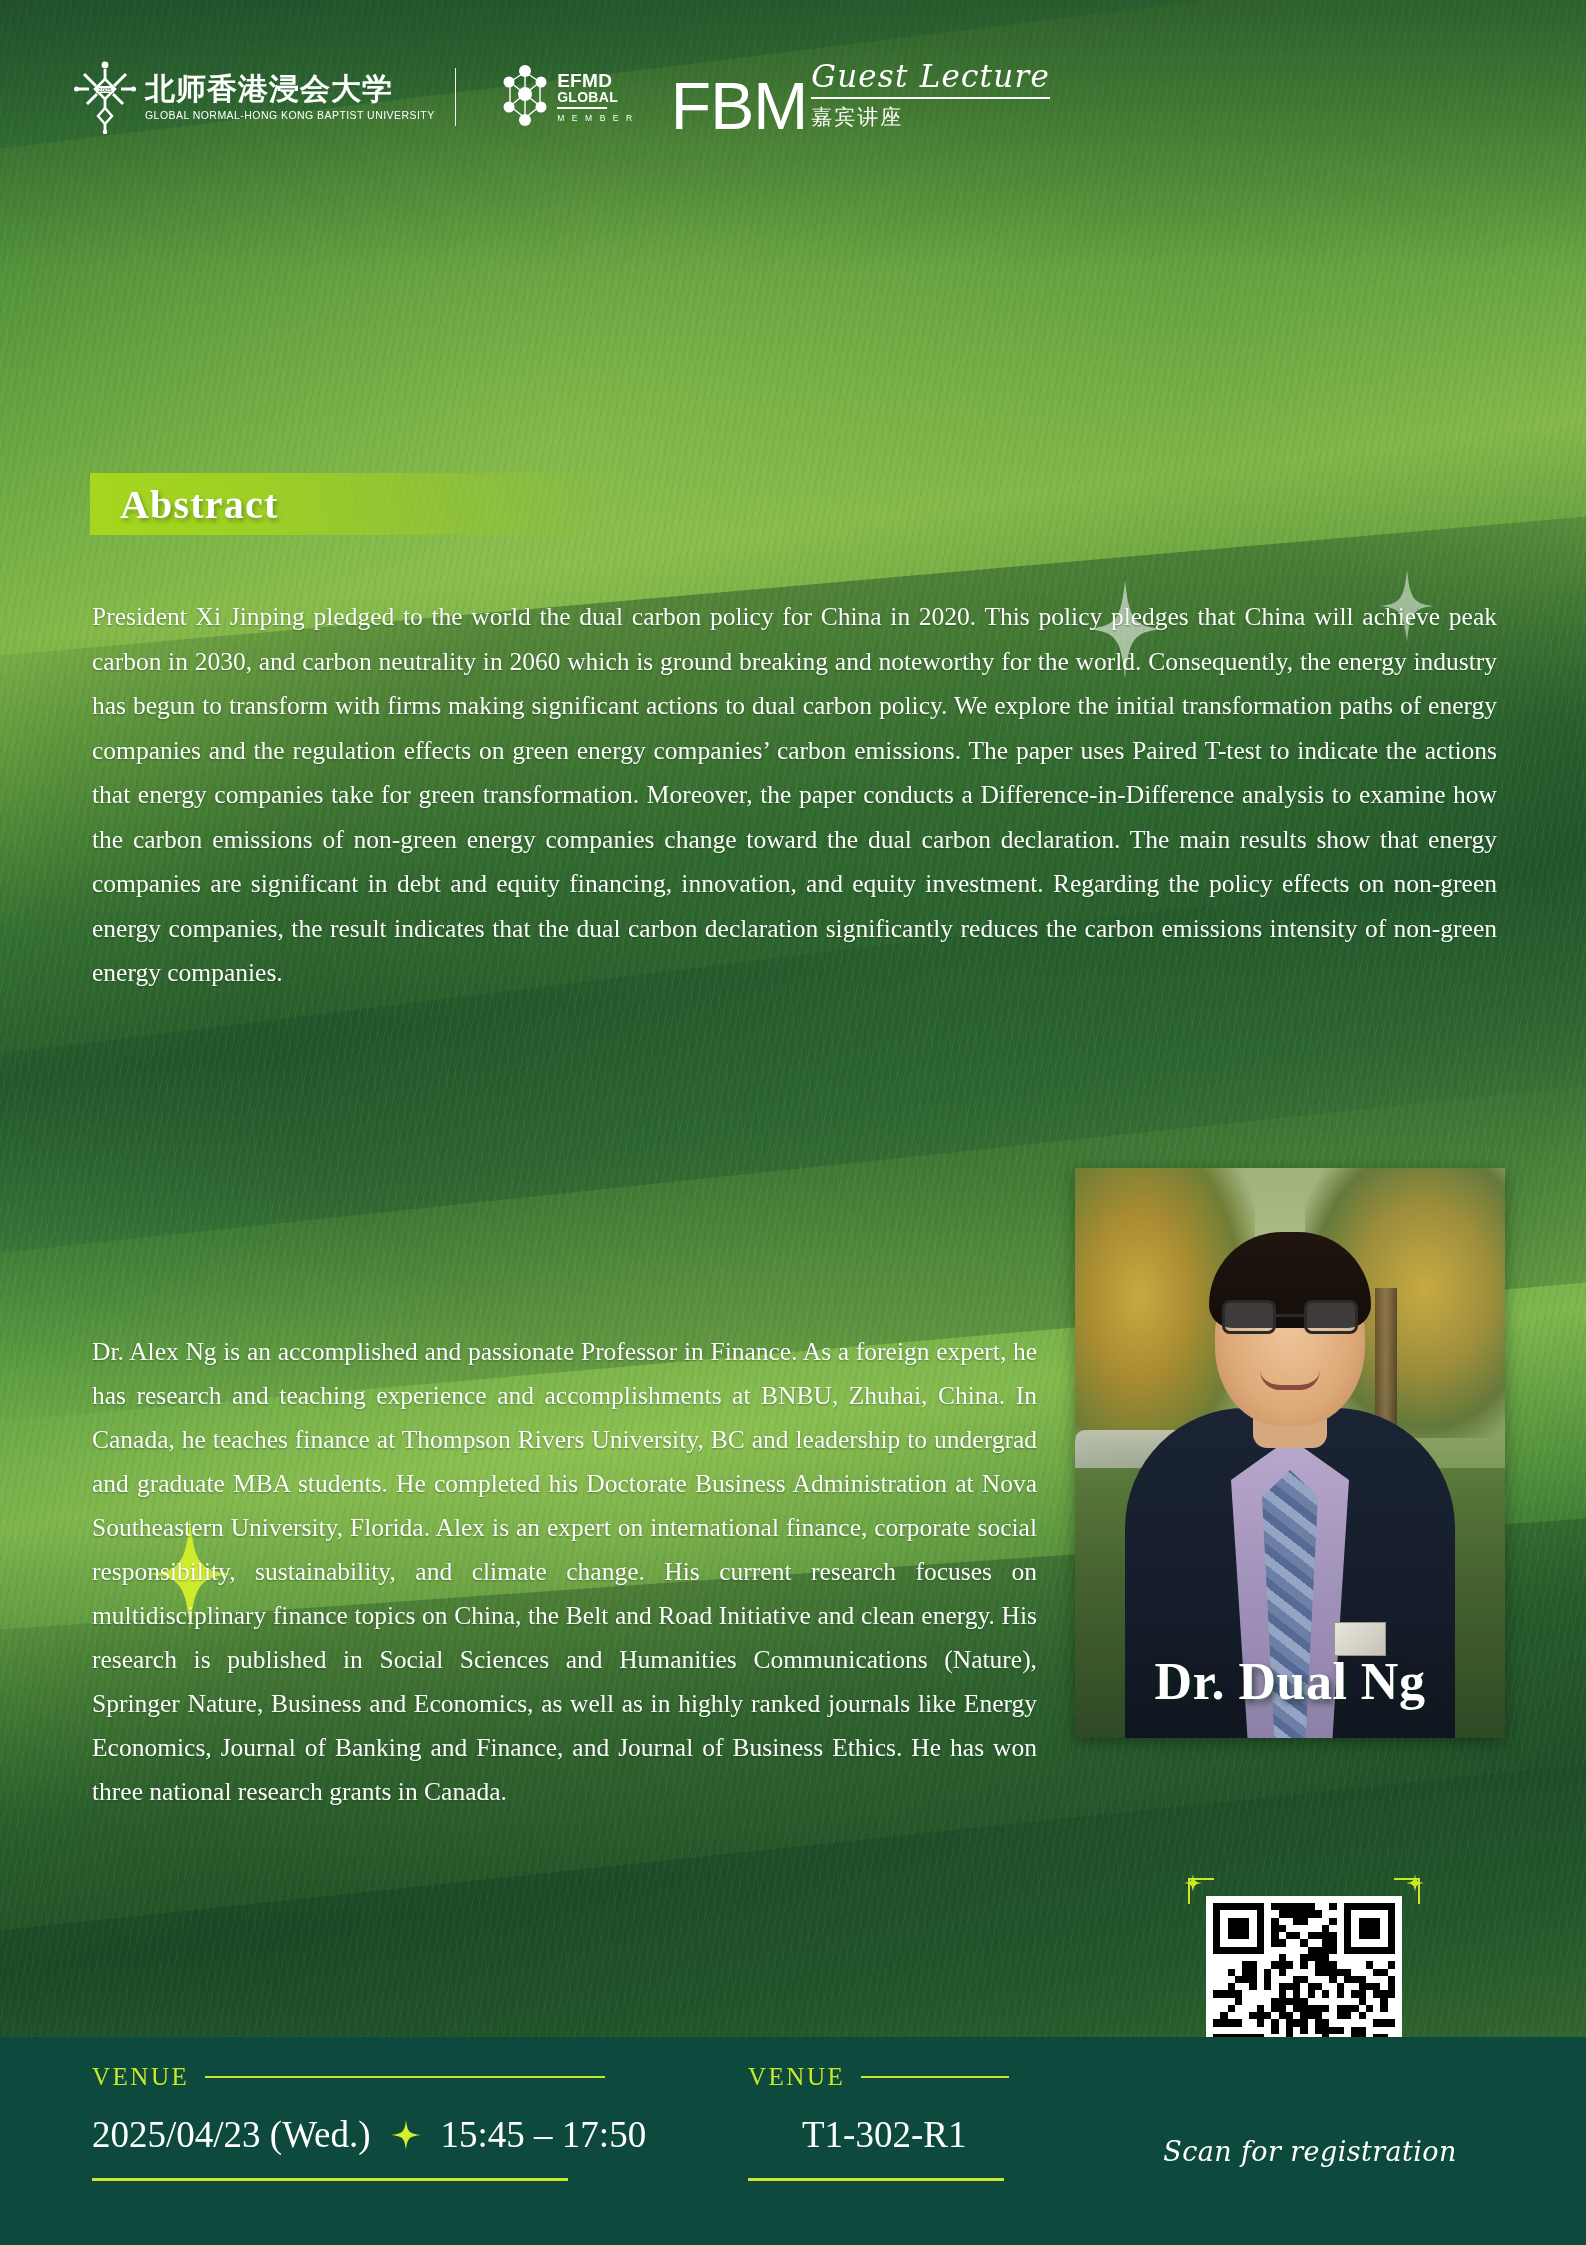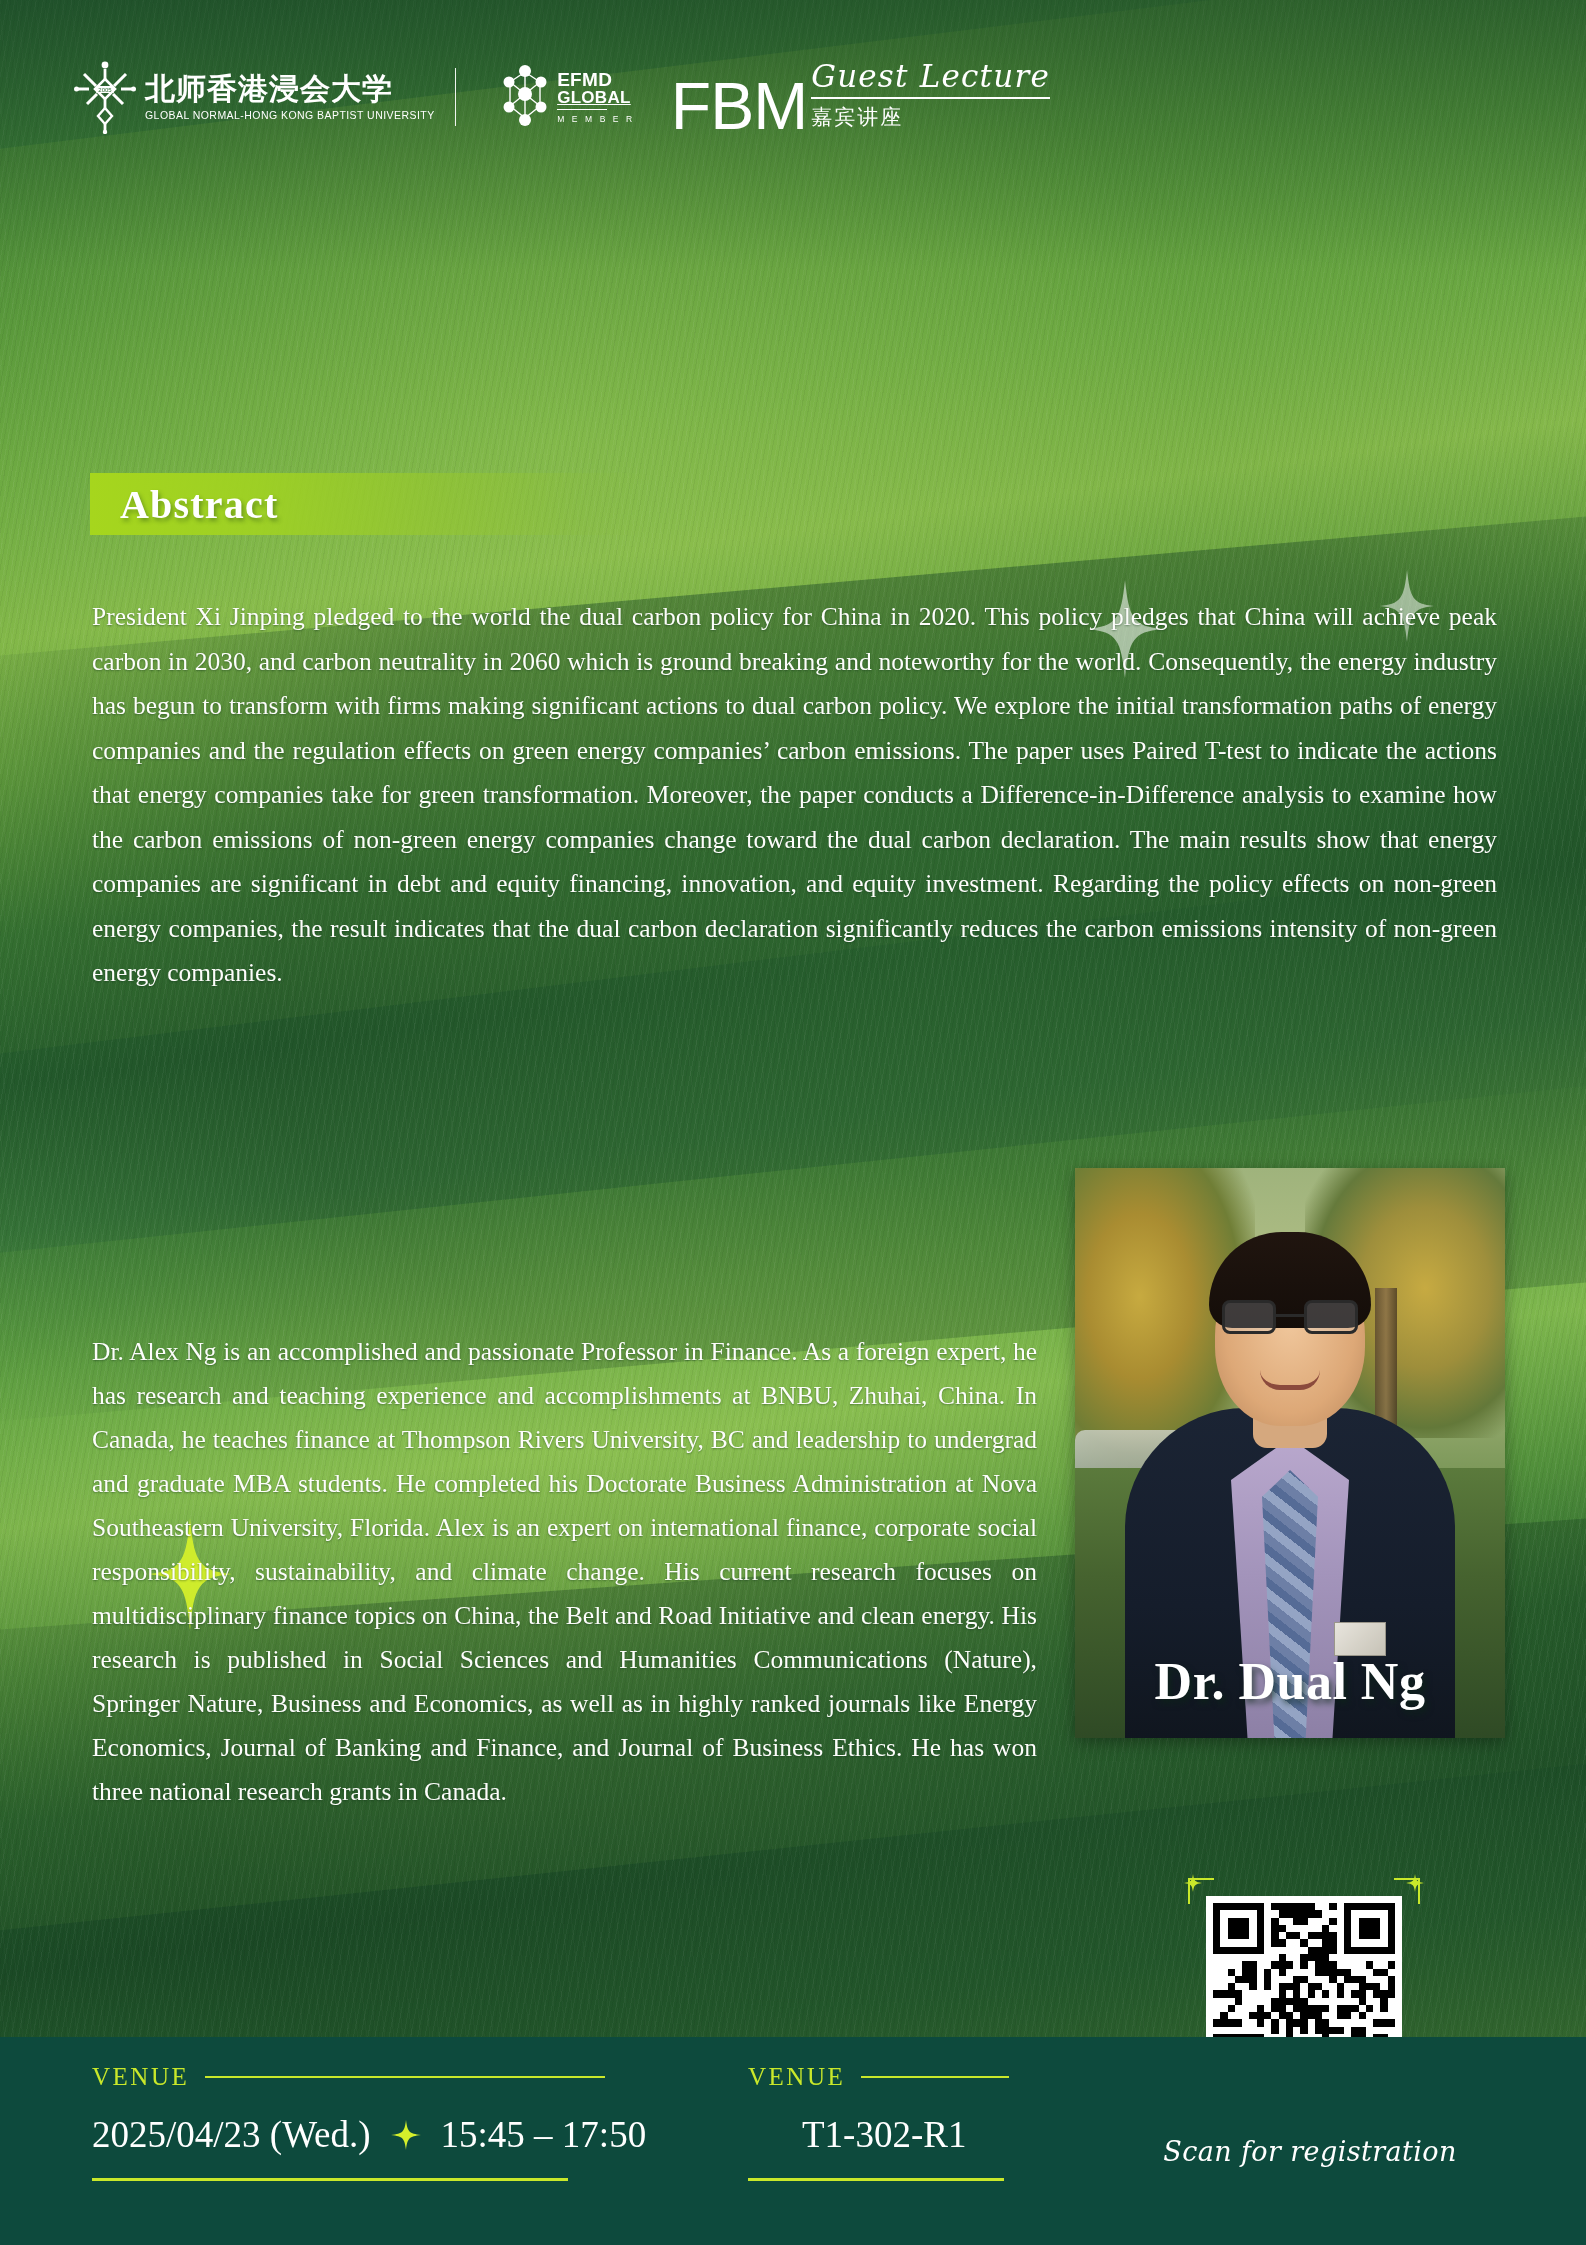--- a/index.html
+++ b/index.html
@@ -448,21 +448,21 @@
           <circle cx="11" cy="20" r="5.5"></circle>
           <circle cx="43" cy="20" r="5.5"></circle>
           <circle cx="11" cy="45" r="5.5"></circle>
           <circle cx="43" cy="45" r="5.5"></circle>
           <circle cx="27" cy="58" r="6"></circle>
           <circle cx="27" cy="32" r="7"></circle>
         </g>
       </svg>
       <div class="efmd-txt">
         <div class="efmd-name">EFMD</div>
-        <div class="efmd-name" style="font-size:17px;text-decoration:underline;">GLOBAL</div>
+        <div class="efmd-name" style="font-size:14px;">GLOBAL</div>
         <div class="efmd-line"></div>
         <div class="efmd-member">M E M B E R</div>
       </div>
     </div>
 
     <div class="fbm-block">
       <div class="fbm-word">FBM</div>
       <div class="fbm-right">
         <div class="fbm-script">Guest Lecture</div>
         <div class="fbm-rule"></div>

